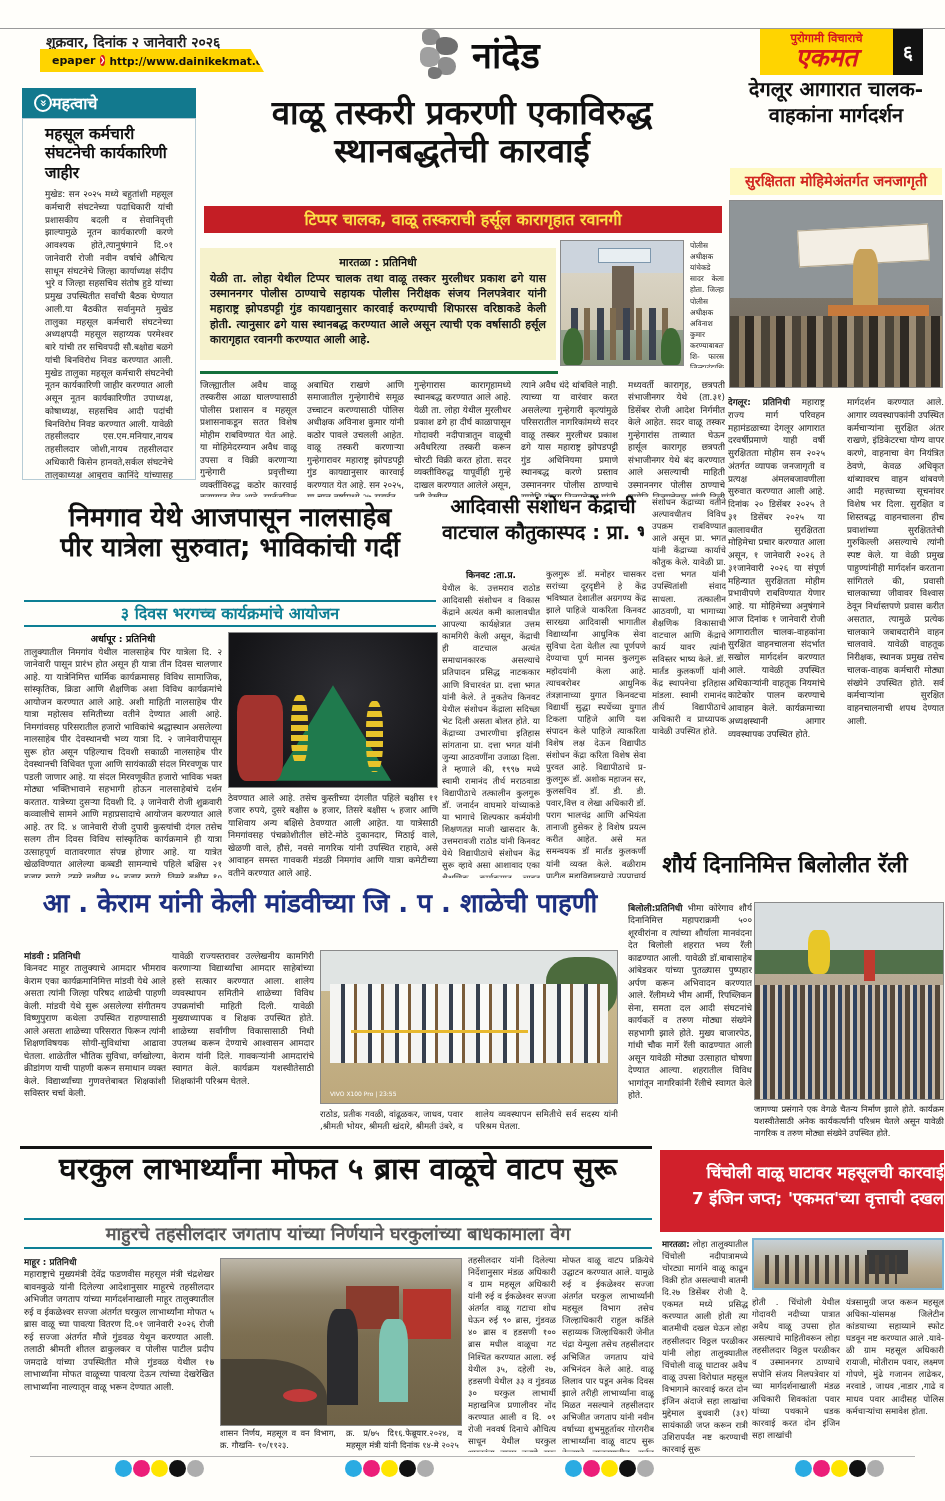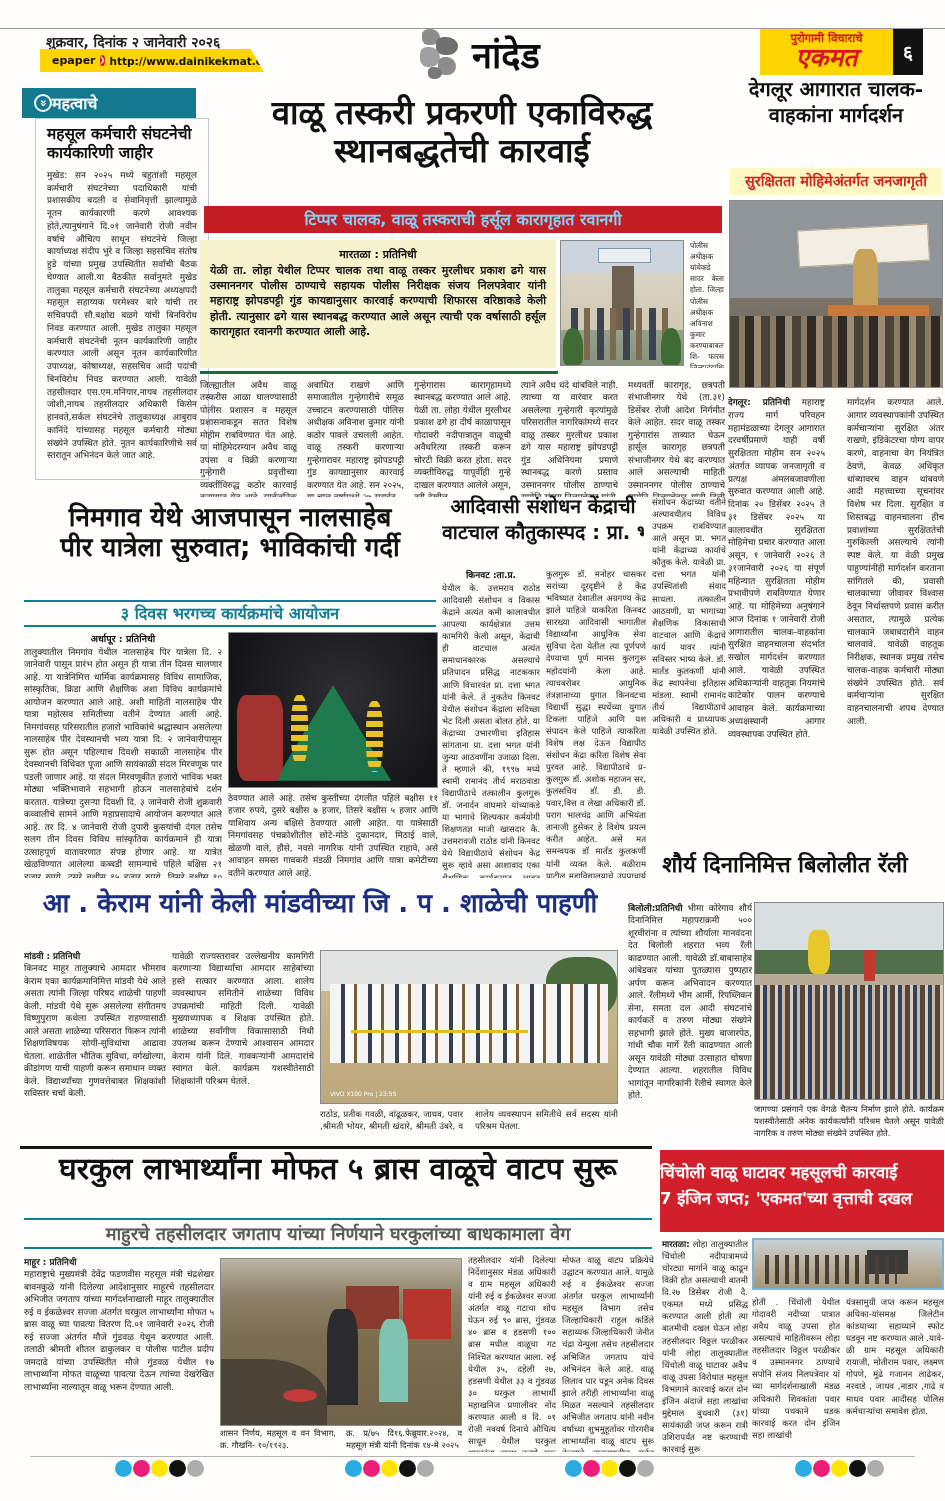--- a/index.html
+++ b/index.html
@@ -25,28 +25,28 @@
   .city { position:absolute; left:472px; top:30px; font-size:36px; font-weight:bold; color:#0d0d0d; }
   .brand-box { position:absolute; left:760px; top:29px; width:133px; height:46px; background:#ffd400; text-align:center; padding-top:3px; }
   .brand-box .tag { font-size:11.5px; font-weight:bold; color:#d6171e; line-height:1.1; }
   .brand-box .brand { font-size:25px; font-weight:bold; color:#d6171e; font-style:italic; line-height:1.0; }
   .pnum { position:absolute; left:893px; top:29px; width:30px; height:46px; background:#121212; color:#fff; font-size:19px; font-weight:bold; text-align:center; line-height:46px; }
 
   
   .imp-bar { position:absolute; left:22px; top:88px; width:174px; height:30px; background:#12798e; display:flex; align-items:center; gap:0; padding-left:12px; }
   .imp-ic { width:18px; height:18px; border:2px solid #fff; border-radius:50%; color:#fff; font-size:12px; font-weight:bold; text-align:center; line-height:15px; transform:rotate(-90deg); }
   .imp-title { color:#fff; font-size:16px; font-weight:bold; }
-  .imp-box { position:absolute; left:22px; top:118px; width:174px; height:362px; border:1px solid #b7ccd5; padding:6px 11px; overflow:hidden;margin-left:13px; }
+  .imp-box { position:absolute; left:22px; top:118px; width:174px; height:362px; border:1px solid #b7ccd5; padding:6px 22px; overflow:hidden; }
   .imp-hl { font-size:15.5px; font-weight:bold; line-height:1.25; color:#101010; margin-bottom:5px; }
   .imp-body { font-size:8.8px; line-height:1.45; text-align:justify; color:#222; }
 
   
   .lead-hl { left:198px; top:94px; width:528px; font-size:33px; }
-  .lead-strap { position:absolute; left:204px; top:206px; width:518px; height:27px; background:#c41e25; color:#7dd3fc; font-size:16px; font-weight:bold; text-align:center; line-height:27px; white-space:nowrap; overflow:hidden; }
-  .lede-box { position:absolute; left:200px; top:240px; width:356px; height:128px; background:#f6f2cc; padding:6px 10px; overflow:hidden; }
+  .lead-strap { position:absolute; left:204px; top:206px; width:518px; height:27px; background:#c41e25; color:#fde047; font-size:16px; font-weight:bold; text-align:center; line-height:27px; white-space:nowrap; overflow:hidden; }
+  .lede-box { position:absolute; left:200px; top:248px; width:356px; height:112px; background:#f6f2cc; padding:6px 10px; overflow:hidden; }
   .lede-box .dl { margin-bottom:2px; font-size:11px; }
   .lede-txt { font-size:11px; font-weight:600; line-height:1.38; text-align:justify; color:#1a1a1a; }
   .lead-side { position:absolute; left:690px; top:240px; width:34px; height:128px; font-size:7.4px; line-height:1.5; text-align:justify; overflow:hidden; color:#222; }
   .green-rule { position:absolute; left:200px; top:371px; width:358px; height:3px; background:#14703a; }
   .lead-cols { position:absolute; left:200px; top:379px; width:526px; height:118px; display:flex; gap:10px; overflow:hidden; }
   .lead-cols .c { width:97px; font-size:8.8px; line-height:1.42; text-align:justify; overflow:hidden; }
 
   
   .deg-hl { left:728px; top:76px; width:216px; font-size:20px; line-height:1.3; }
   .deg-strap { position:absolute; left:730px; top:168px; width:212px; height:27px; background:#fef9c3; color:#d22520; font-size:14.5px; font-weight:bold; text-align:center; line-height:27px; white-space:nowrap; overflow:hidden; }
@@ -54,21 +54,21 @@
   .deg-cols .c { width:103px; font-size:8.8px; line-height:1.45; text-align:justify; overflow:hidden; }
 
   
   .nim-hl { left:18px; top:502px; width:424px; font-size:26px; }
   .nim-strap { position:absolute; left:24px; top:600px; width:412px; height:27px; border-top:2px solid #0e7f94; border-bottom:2px solid #0e7f94; color:#0e7f94; font-size:16px; font-weight:bold; text-align:center; line-height:24px; white-space:nowrap; overflow:hidden; }
   .adi-hl { left:442px; top:494px; width:202px; font-size:19.5px; line-height:1.35; }
   .sha-hl { left:626px; top:852px; width:318px; font-size:22px; }
   .ker-hl { left:20px; top:888px; width:600px; font-size:26px; color:#1d2f80; }
   .ghr-hl { left:20px; top:1152px; width:636px; font-size:30px; }
   .ghr-strap { position:absolute; left:24px; top:1218px; width:628px; height:31px; border-top:2px solid #0e7f94; border-bottom:2px solid #0e7f94; color:#5b5b5b; font-size:18px; font-weight:bold; text-align:center; line-height:27px; white-space:nowrap; overflow:hidden; }
-  .chn-box { position:absolute; left:660px; top:1150px; width:284px; height:82px; background:#d1202b; color:#fff; text-align:left; padding-top:10px; }
+  .chn-box { position:absolute; left:660px; top:1150px; width:284px; height:82px; background:#d1202b; color:#fff; text-align:right; padding-top:10px; }
   .chn-box div { font-size:16.5px; font-weight:bold; line-height:1.55; white-space:nowrap; overflow:hidden; }
   .black-rule { position:absolute; left:20px; top:1146px; width:632px; height:3px; background:#141414; }
 
   
   .ph-police { left:560px; top:240px; width:124px; height:126px; background:linear-gradient(#ccd4dd 0%,#ccd4dd 26%,#d9d3c3 26%,#cfc8b4 72%,#94a08e 72%,#87927c 100%); }
   .ph-police .door { position:absolute; left:42%; top:20%; width:18%; height:52%; background:#6e6152; }
   .ph-police .sign { position:absolute; left:30%; top:6%; width:44%; height:12%; background:#e8eef2; border:1px solid #7d97ad; }
   .ph-police .crowd { position:absolute; left:8%; bottom:4%; width:84%; height:42%; background:repeating-linear-gradient(90deg,#3c4350 0 7px,transparent 7px 13px,#7d6a4e 13px 19px,transparent 19px 26px); }
   .ph-police .plant { position:absolute; bottom:0; width:16%; height:30%; background:#3f6b35; border-radius:50% 50% 20% 20%; }
   .ph-meeting { left:729px; top:200px; width:214px; height:188px; background:linear-gradient(#8f9598 0%,#8f9598 52%,#7b7468 52%,#6b6257 100%); }

